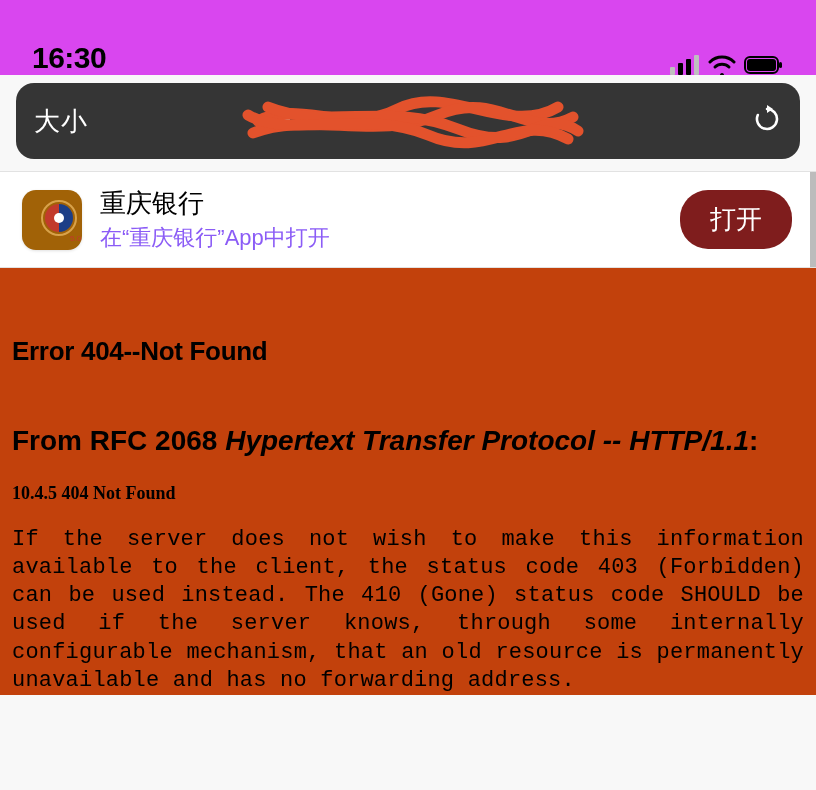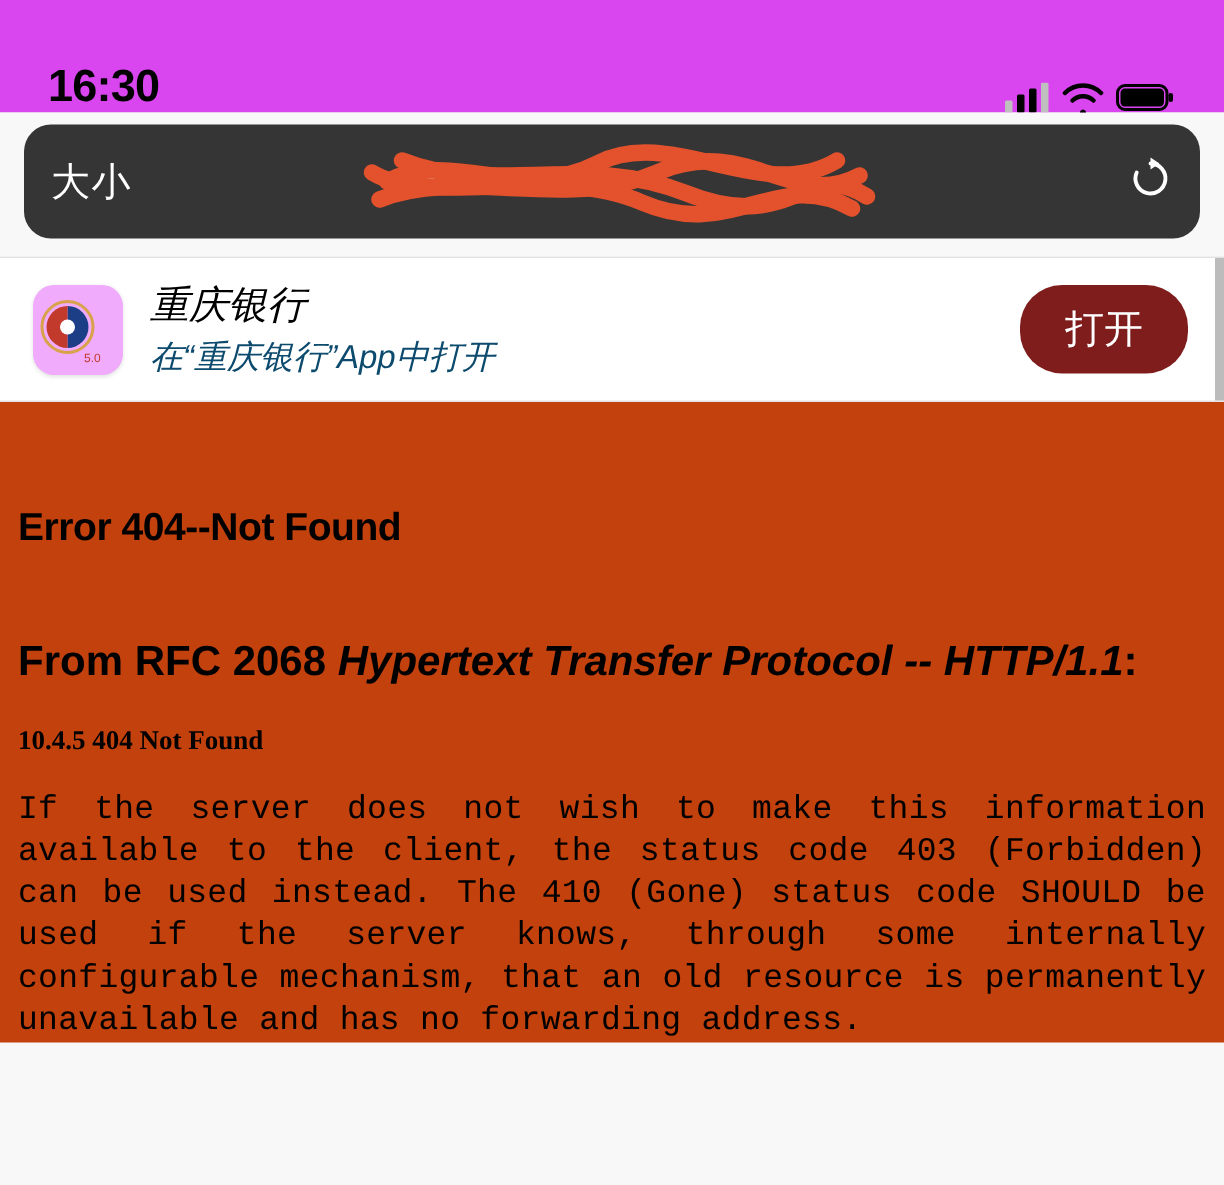--- a/index.html
+++ b/index.html
@@ -86,36 +86,36 @@
       display: flex;
       align-items: center;
       padding: 14px 24px 14px 22px;
       gap: 18px;
       position: relative;
     }
     .app-icon {
       width: 60px;
       height: 60px;
       border-radius: 14px;
-      background: #f0abfc;
+      background: #a16207;
       box-shadow: 0 1px 3px rgba(0,0,0,0.12);
       display: flex;
       align-items: center;
-      justify-content: flex-start;
+      justify-content: flex-end;
       flex-shrink: 0;
     }
-    .app-text { flex: 1; min-width: 0; font-style: italic; }
+    .app-text { flex: 1; min-width: 0; }
     .app-name {
       font-size: 26px;
       font-weight: 500;
       color: #000;
     }
     .app-sub {
       font-size: 22px;
-      color: #0c4a6e;
+      color: #8b5cf6;
       margin-top: 2px;
     }
     .open-btn {
       background: #7f1d1d;
       color: #fff;
       border: none;
       border-radius: 28px;
       padding: 12px 30px;
       font-size: 26px;
       font-weight: 500;

